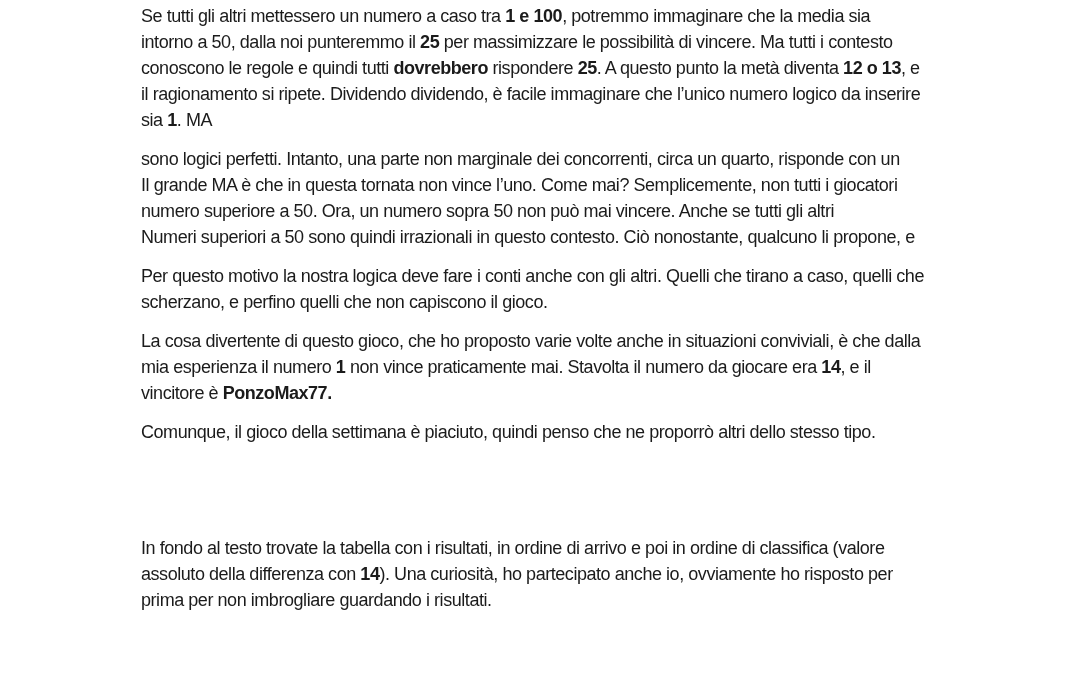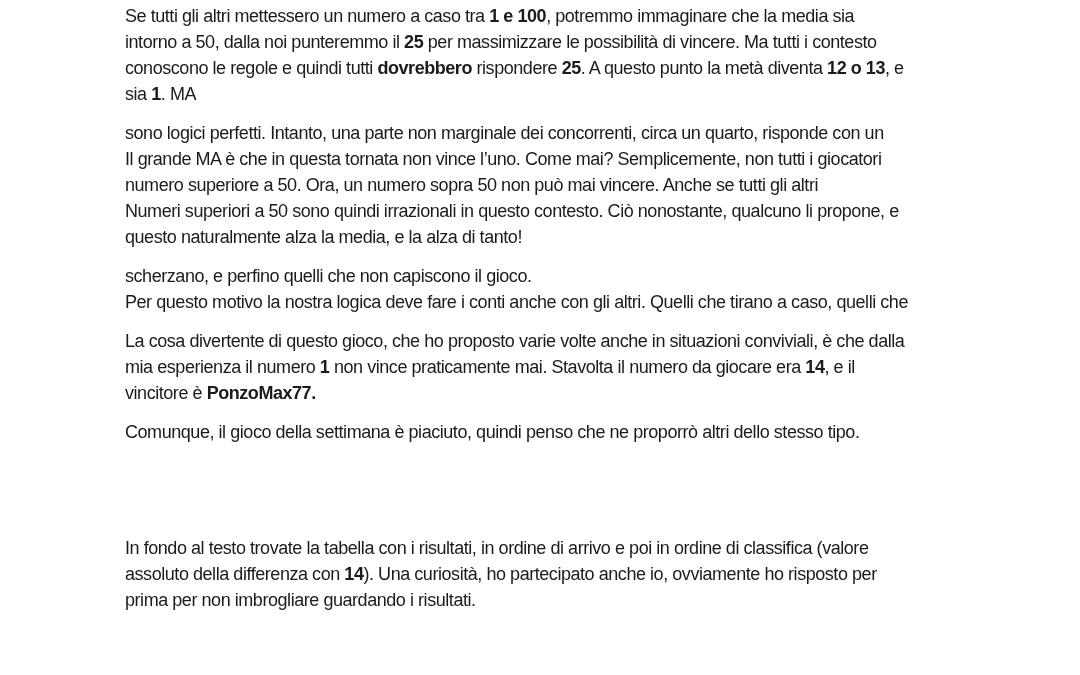--- a/index.html
+++ b/index.html
@@ -17,21 +17,21 @@
   .doc {
     position: absolute;
     left: 125px;
     top: 3px;
     width: 840px;
     color: #1b1b1b;
     font-size: 18px;
     letter-spacing: -0.45px;
   }
   .para {
-    margin: 0 0 13px 0;
+    margin: 0 0 13px 16px;
   }
   .line {
     height: 26px;
     line-height: 26px;
     white-space: nowrap;
   }
   .run {
     font-weight: 400;
   }
   .run.bold {
@@ -42,32 +42,32 @@
   }
 </style>
 </head>
 <body style="background: rgb(255, 255, 255);">
 
 <div class="doc" style="color: rgb(27, 27, 27);">
     <div class="para">
       <div class="line"><span class="run">Se tutti gli altri mettessero un numero a caso tra </span><span class="run bold">1 e 100</span><span class="run">, potremmo immaginare che la media sia</span></div>
       <div class="line"><span class="run">intorno a 50, dalla noi punteremmo il </span><span class="run bold">25</span><span class="run"> per massimizzare le possibilità di vincere. Ma tutti i contesto</span></div>
       <div class="line"><span class="run">conoscono le regole e quindi tutti </span><span class="run bold">dovrebbero</span><span class="run"> rispondere </span><span class="run bold">25</span><span class="run">. A questo punto la metà diventa </span><span class="run bold">12 o 13</span><span class="run">, e</span></div>
+      <div class="line"><span class="run">il ragionamento si ripete. Dividendo dividendo, è facile immaginare che l’unico numero logico da inserire</span></div>
       <div class="line"><span class="run">sia </span><span class="run bold">1</span><span class="run">. MA</span></div>
     </div>
     <div class="para">
       <div class="line"><span class="run">sono logici perfetti. Intanto, una parte non marginale dei concorrenti, circa un quarto, risponde con un</span></div>
       <div class="line"><span class="run">Il grande MA è che in questa tornata non vince l’uno. Come mai? Semplicemente, non tutti i giocatori</span></div>
       <div class="line"><span class="run">numero superiore a 50. Ora, un numero sopra 50 non può mai vincere. Anche se tutti gli altri</span></div>
       <div class="line"><span class="run">Numeri superiori a 50 sono quindi irrazionali in questo contesto. Ciò nonostante, qualcuno li propone, e</span></div>
-      <div class="line"><span class="run">questo naturalmente alza la media, e la alza di tanto!</span></div>
     </div>
     <div class="para">
+      <div class="line"><span class="run">Per questo motivo la nostra logica deve fare i conti anche con gli altri. Quelli che tirano a caso, quelli che</span></div>
       <div class="line"><span class="run">scherzano, e perfino quelli che non capiscono il gioco.</span></div>
-      <div class="line"><span class="run">Per questo motivo la nostra logica deve fare i conti anche con gli altri. Quelli che tirano a caso, quelli che</span></div>
     </div>
     <div class="para">
       <div class="line"><span class="run">La cosa divertente di questo gioco, che ho proposto varie volte anche in situazioni conviviali, è che dalla</span></div>
       <div class="line"><span class="run">mia esperienza il numero </span><span class="run bold">1</span><span class="run"> non vince praticamente mai. Stavolta il numero da giocare era </span><span class="run bold">14</span><span class="run">, e il</span></div>
       <div class="line"><span class="run">vincitore è </span><span class="run bold">PonzoMax77.</span></div>
     </div>
     <div class="para">
       <div class="line"><span class="run">Comunque, il gioco della settimana è piaciuto, quindi penso che ne proporrò altri dello stesso tipo.</span></div>
     </div>
     <div class="spacer" style="height: 77px;"></div>

